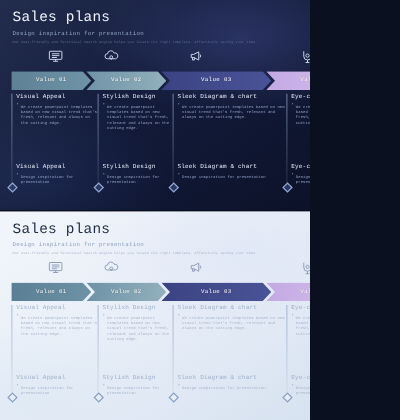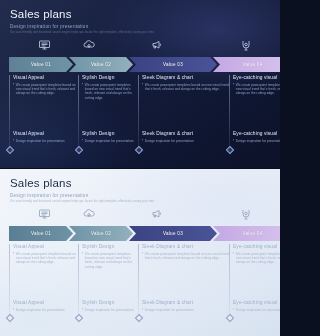--- a/index.html
+++ b/index.html
@@ -1,17 +1,17 @@
 <!DOCTYPE html>
 <html><head>
 <meta charset="utf-8">
 <style>
   html,body{margin:0;padding:0;background:#0b1020;}
   body{width:300px;height:336px;overflow:hidden;font-family:"Liberation Sans",sans-serif;}
-  .slide{position:relative;width:280px;height:168px;overflow:hidden;box-sizing:border-box;}
+  .slide{position:relative;width:248px;height:168px;overflow:hidden;box-sizing:border-box;font-family:Liberation Mono, monospace;}
 
   
   .slide.dark{
     background:
       radial-gradient(ellipse 180px 90px at 78% 18%, rgba(60,70,130,.55), rgba(60,70,130,0) 70%),
       radial-gradient(ellipse 150px 80px at 12% 85%, rgba(35,50,100,.45), rgba(35,50,100,0) 70%),
       linear-gradient(145deg,#1b2547 0%,#141d3c 40%,#101733 70%,#0c1228 100%);
   }
   .slide.dark::after{
     content:"";position:absolute;inset:0;

